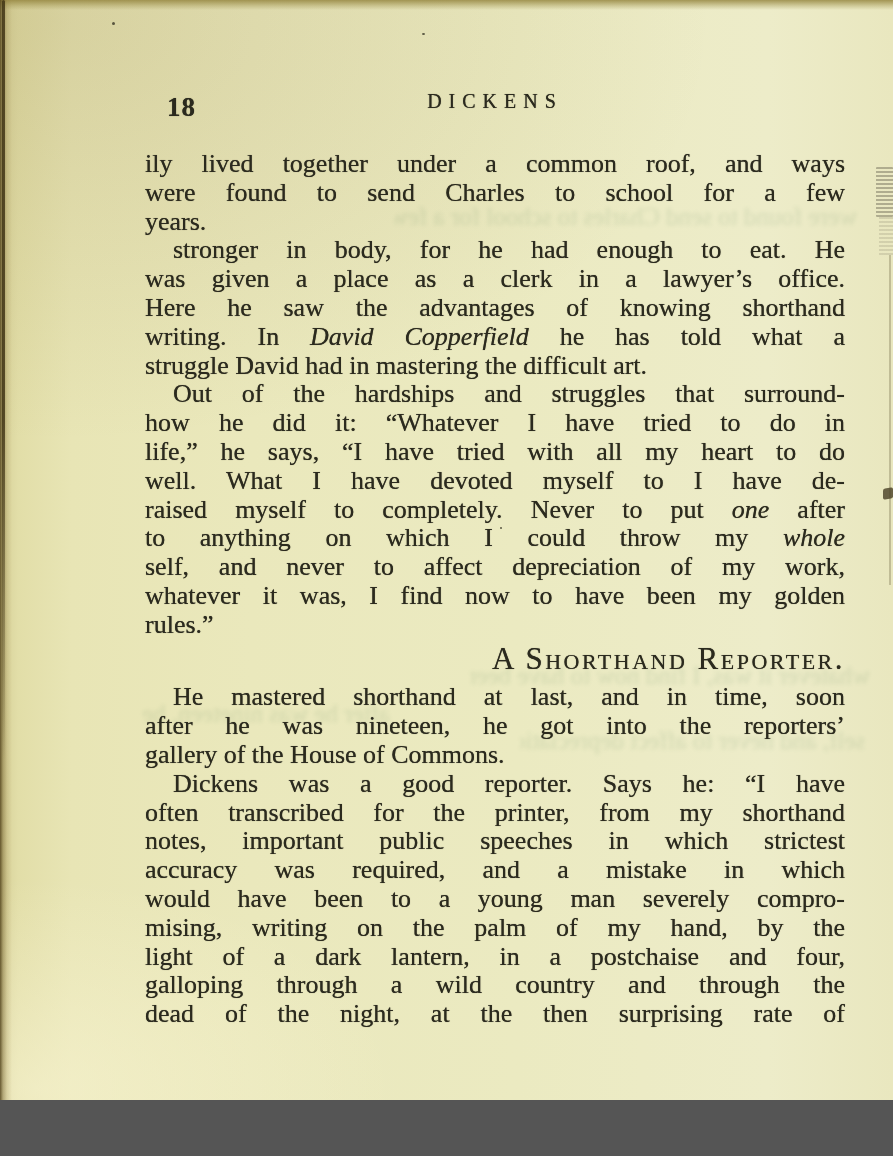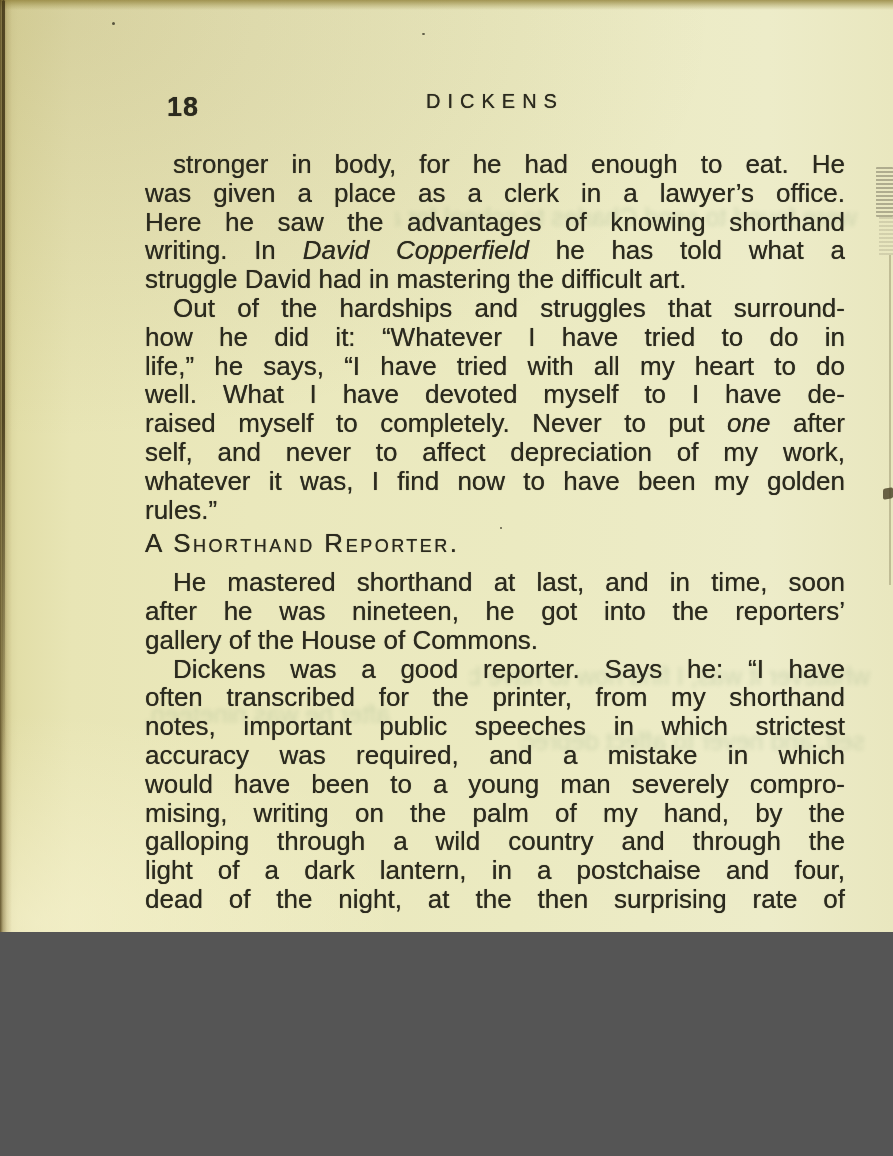--- a/index.html
+++ b/index.html
@@ -1,20 +1,20 @@
 <!DOCTYPE html>
 <html><head>
 <meta charset="utf-8">
 <style>
   html,body{margin:0;padding:0;background:#555;}
   .scan{
     position:relative;
-    width:893px;height:932px;
+    width:893px;height:1100px;
     overflow:hidden;
-    font-family:Liberation Sans, sans-serif;
+    font-family:Liberation Serif, serif;
     background:
       radial-gradient(520px 300px at 4% 99%, rgba(250,246,214,0.55), transparent 70%),
       radial-gradient(1100px 700px at 6% 2%, rgba(125,105,45,0.16), transparent 60%),
       linear-gradient(90deg,#d6cf97 0,#e2dea8 2%,#e8e5b5 8%,#eae8bc 28%,#ebeac1 58%,#edecc9 86%,#e9e7bf 100%);
     color:#2b2a1e;
   }
   
   .edge-top{position:absolute;top:0;left:0;width:893px;height:10px;
     background:linear-gradient(180deg,rgba(150,135,65,0.85),rgba(160,148,80,0.35) 60%,transparent);
     }
@@ -45,71 +45,77 @@
   .page-number{position:absolute;left:22px;top:2px;font-size:27px;font-weight:700;letter-spacing:1px;
     text-shadow:0 0 0.7px rgba(43,42,30,0.9);}
   .running-head{width:100%;text-align:center;font-size:20px;letter-spacing:7px;
     text-shadow:0 0 0.7px rgba(43,42,30,0.9);}
   .body-text{position:absolute;top:150px;left:145px;width:700px;font-size:26px;line-height:28.8px;
     text-shadow:0 0 0.7px rgba(43,42,30,0.85);}
   .para{margin:0;}
   .para.indent .line:first-child{text-indent:28px;}
   .line{text-align:justify;text-align-last:justify;}
   .line.no-stretch{text-align-last:left;}
-  .heading{text-align:left;font-variant:small-caps;font-size:26px;letter-spacing:2.5px;
+  .heading{text-align:right;font-variant:small-caps;font-size:31px;letter-spacing:2.5px;
     margin:5px 0 10px 0;line-height:28.8px;}
 </style>
 </head>
 <body>
 
 <div class="scan">
 
   <div class="ghost" style="top:203px;left:395px;width:462px;">were found to send Charles to school for a few</div>
   <div class="ghost" style="top:662px;left:470px;width:400px;">whatever it was, I find now to have been my golden</div>
   <div class="ghost" style="top:700px;left:140px;width:250px;">after he was nineteen, he got into the reporters’</div>
   <div class="ghost" style="top:727px;left:520px;width:345px;">self, and never to affect depreciation of my work,</div>
 
   <div class="pagehead">
     <span class="page-number">18</span>
     <div class="running-head">DICKENS</div>
   </div>
 
   <div class="body-text" id="page-body">
+      <div class="para">
+        <div class="line">ily lived together under a common roof, and ways</div>
+        <div class="line">were found to send Charles to school for a few</div>
+        <div class="line no-stretch">years.</div>
+      </div>
       <div class="para indent">
         <div class="line">stronger in body, for he had enough to eat. He</div>
         <div class="line">was given a place as a clerk in a lawyer’s office.</div>
         <div class="line">Here he saw the advantages of knowing shorthand</div>
         <div class="line"><span>writing. In </span><i>David Copperfield</i><span> he has told what a</span></div>
         <div class="line no-stretch">struggle David had in mastering the difficult art.</div>
       </div>
       <div class="para indent">
         <div class="line">Out of the hardships and struggles that surround-</div>
         <div class="line">how he did it: “Whatever I have tried to do in</div>
         <div class="line">life,” he says, “I have tried with all my heart to do</div>
         <div class="line">well. What I have devoted myself to I have de-</div>
         <div class="line"><span>raised myself to completely. Never to put </span><i>one</i><span> after</span></div>
+        <div class="line"><span>to anything on which I could throw my </span><i>whole</i><span></span></div>
         <div class="line">self, and never to affect depreciation of my work,</div>
         <div class="line">whatever it was, I find now to have been my golden</div>
         <div class="line no-stretch">rules.”</div>
       </div>
       <div class="heading">A Shorthand Reporter.</div>
       <div class="para indent">
         <div class="line">He mastered shorthand at last, and in time, soon</div>
         <div class="line">after he was nineteen, he got into the reporters’</div>
         <div class="line no-stretch">gallery of the House of Commons.</div>
       </div>
       <div class="para indent">
         <div class="line">Dickens was a good reporter. Says he: “I have</div>
         <div class="line">often transcribed for the printer, from my shorthand</div>
         <div class="line">notes, important public speeches in which strictest</div>
         <div class="line">accuracy was required, and a mistake in which</div>
         <div class="line">would have been to a young man severely compro-</div>
         <div class="line">mising, writing on the palm of my hand, by the</div>
+        <div class="line">light of a dark lantern, in a postchaise and four,</div>
         <div class="line">galloping through a wild country and through the</div>
-        <div class="line">light of a dark lantern, in a postchaise and four,</div>
         <div class="line">dead of the night, at the then surprising rate of</div>
       </div>
     </div>
 
   <div class="edge-top"></div>
   <div class="edge-left"></div>
   <div class="edge-left-line"></div>
   <div class="edge-bottom"></div>
   <div class="mark-stripes"></div>
   <div class="mark-stripes2"></div>

